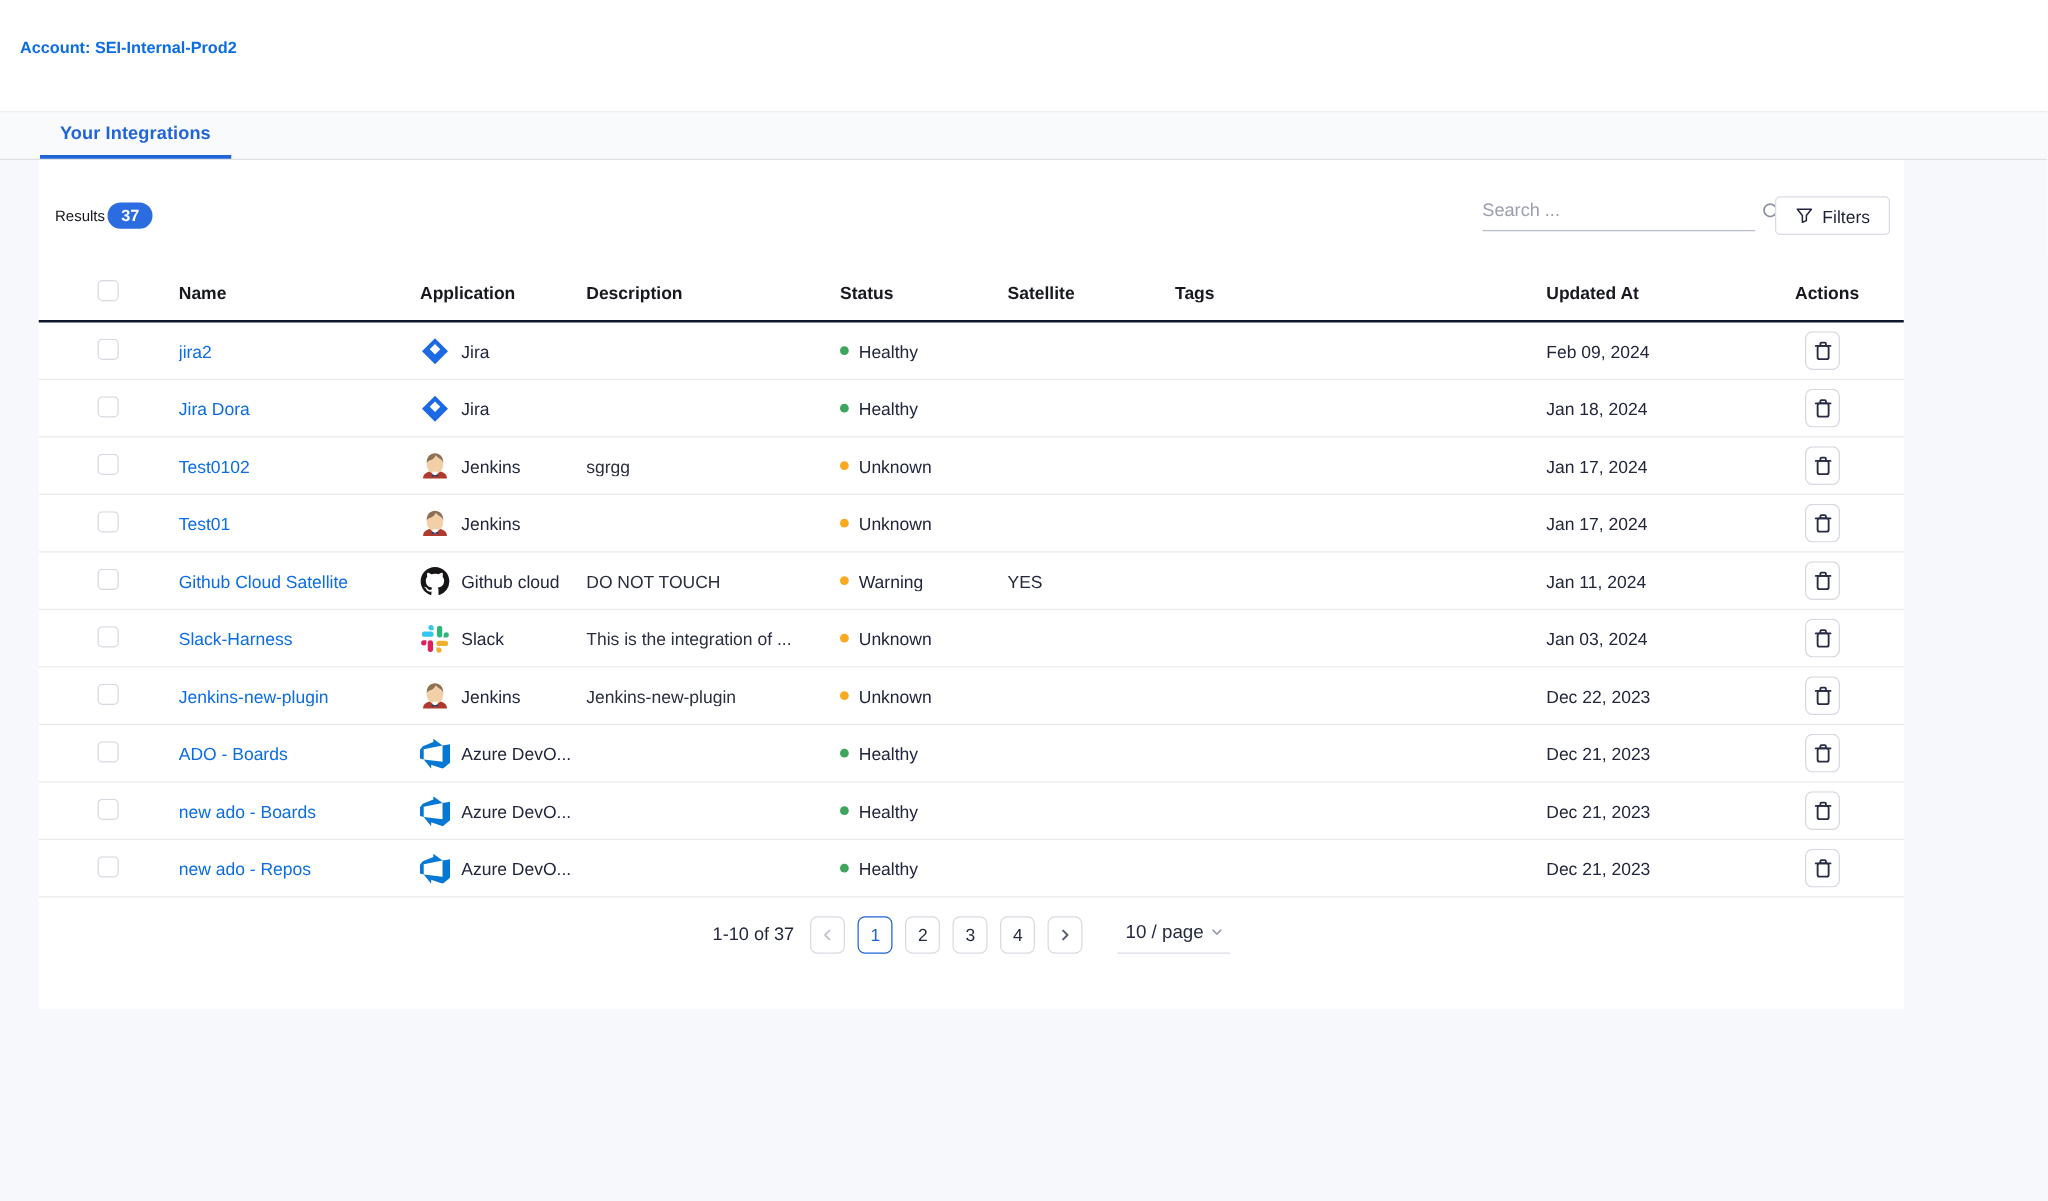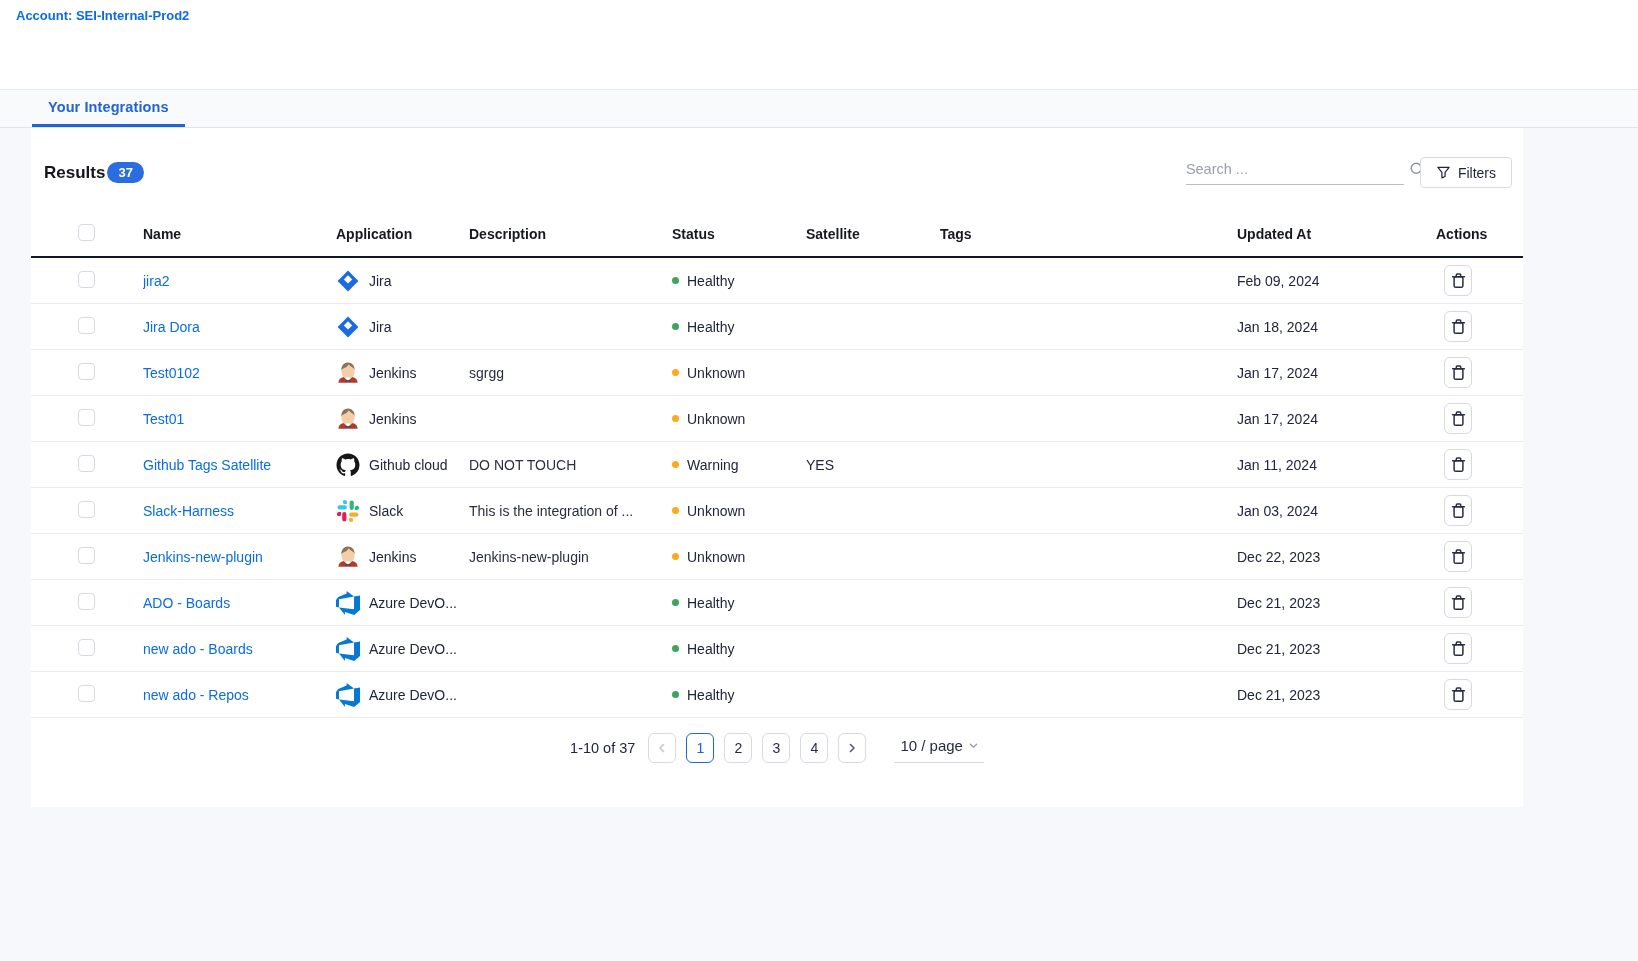--- a/index.html
+++ b/index.html
@@ -1,35 +1,35 @@
 <!DOCTYPE html>
 <html><head>
 <meta charset="utf-8">
 <style>
   * { margin:0; padding:0; box-sizing:border-box; }
   html,body { width:1638px; height:961px; overflow:hidden; }
   body { font-family:"Liberation Sans", sans-serif; background:#F7F8FC; color:#22263D; }
 
   
-  .top-header { background:#fff; height:90px; padding:6px 16px 0 16px; border-bottom:1px solid #E7E8ED; }
+  .top-header { background:#fff; height:90px; padding:29px 16px 0 16px; border-bottom:1px solid #E7E8ED; }
   .account-link { color:#0B6CE4; font-size:13px; font-weight:bold; text-decoration:none; display:inline-block; }
   .page-title { font-size:21px; font-weight:bold; color:#121418; margin-top:12px; letter-spacing:.2px; }
 
   
   .tabbar { background:#F9FAFC; height:38px; display:flex; align-items:stretch; padding-left:32px; border-bottom:1px solid #E2E3E9; }
   .tab { display:flex; align-items:center; padding:0 16px; margin-right:30px; font-size:14.5px; color:#22262E; cursor:pointer; border-bottom:3px solid transparent; font-weight:bold; letter-spacing:.1px; }
   .tab.inactive { font-weight:normal; color:#272B35; }
   .tab.active { color:#2064D6; border-bottom-color:#2064D6; }
 
   
   .card { background:#fff; margin-left:31px; width:1492px; min-height:679px; padding-bottom:36px; }
 
   
   .toolbar { display:flex; align-items:center; padding:29px 11px 0 13px; height:60px; }
-  .results-label { font-size:17px; font-weight:bold; color:#15171C; }
+  .results-label { font-size:12px; font-weight:normal; color:#15171C; }
   .results-badge { background:#2B6CE0; color:#fff; font-size:13px; font-weight:bold; border-radius:11px; padding:3px 11px; margin-left:2px; }
   .toolbar-spacer { flex:1; }
   .search-wrap { display:flex; align-items:center; width:218px; border-bottom:1px solid #B9BDC9; padding-bottom:6px; margin-right:16px;gap:36px; }
   .search-input { border:none; outline:none; flex:1; font-size:14.5px; color:#34384A; font-family:"Liberation Sans",sans-serif; background:transparent; }
   .search-input::placeholder { color:#9A9EAD; }
   .filters-btn { display:flex; align-items:center; gap:7px; border:1px solid #D9DAE5; background:#fff; border-radius:4px; height:31px; padding:0 15px; font-size:14px; color:#1E2235; cursor:pointer; font-family:"Liberation Sans",sans-serif; }
 
   
   .table { margin-top:24px; }
   .trow { display:grid; grid-template-columns:112px 193px 133px 203px 134px 134px 297px 199px 87px; align-items:center; height:46px; border-bottom:1px solid #E9EAEF; }
@@ -237,21 +237,21 @@
             <path d="M1.6 4.7h11.8"></path>
             <path d="M5.3 4.5V3a.9.9 0 0 1 .9-.9h2.6a.9.9 0 0 1 .9.9v1.5"></path>
           </svg>
         </span>
       </button>
     </div>
   </div>
 
   <div class="trow">
     <div class="cell c-check"><span class="checkbox"></span></div>
-    <div class="cell"><a class="name-link" href="#">Github Tags Satellite</a></div>
+    <div class="cell"><a class="name-link" href="#">Github Cloud Satellite</a></div>
     <div class="cell c-app">
       <span class="app-icon">
               <svg viewBox="0 0 24 24">
                 <path fill="#171515" d="M12 .5C5.65.5.5 5.65.5 12c0 5.08 3.29 9.39 7.86 10.91.58.1.79-.25.79-.55 0-.27-.01-1.17-.02-2.12-3.2.7-3.88-1.36-3.88-1.36-.52-1.33-1.28-1.68-1.28-1.68-1.04-.71.08-.7.08-.7 1.15.08 1.76 1.18 1.76 1.18 1.03 1.76 2.69 1.25 3.35.96.1-.75.4-1.25.72-1.54-2.55-.29-5.23-1.28-5.23-5.68 0-1.26.45-2.28 1.18-3.09-.12-.29-.51-1.46.11-3.05 0 0 .96-.31 3.15 1.18a10.9 10.9 0 0 1 2.87-.39c.97 0 1.95.13 2.87.39 2.19-1.49 3.15-1.18 3.15-1.18.62 1.59.23 2.76.11 3.05.73.81 1.18 1.83 1.18 3.09 0 4.41-2.69 5.38-5.25 5.67.41.35.77 1.05.77 2.12 0 1.53-.01 2.76-.01 3.14 0 .3.21.66.8.55A11.51 11.51 0 0 0 23.5 12C23.5 5.65 18.35.5 12 .5z"></path>
               </svg>
             </span>
       <span>Github cloud</span>
     </div>
     <div class="cell c-desc">DO NOT TOUCH</div>
     <div class="cell c-status">

